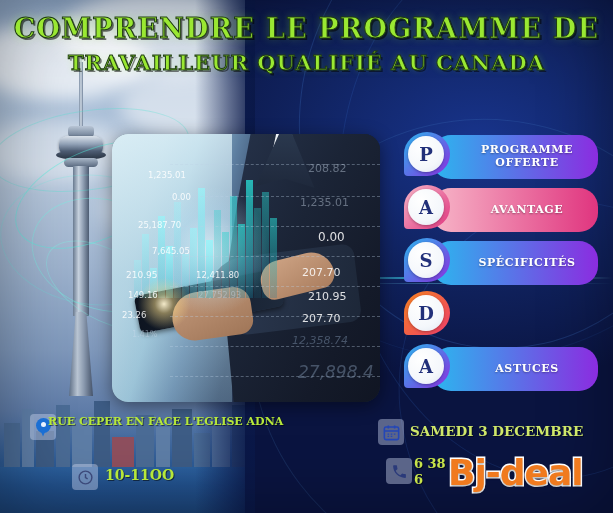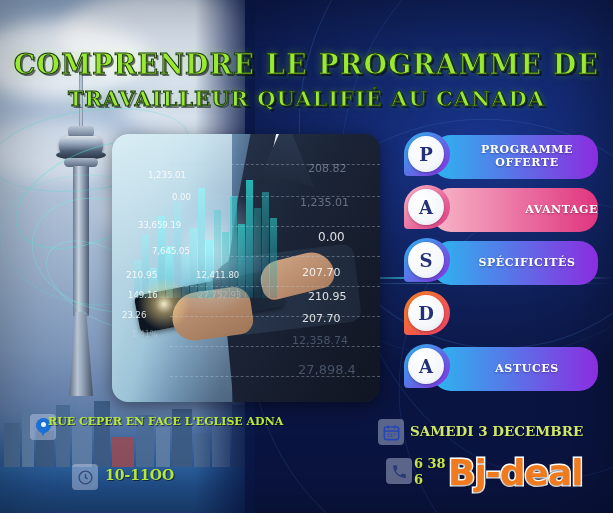--- a/index.html
+++ b/index.html
@@ -119,21 +119,21 @@
   .bldg.l { background:#5d7da6; }
   .bldg.r { background:#8e4f5e; }
 
   
   #photo-fade {
     position:absolute; left:195px; top:0; width:60px; height:513px;
     background:linear-gradient(90deg, rgba(10,25,75,0) 0%, rgba(10,25,75,.55) 55%, rgba(10,24,72,.95) 100%);
   }
 
   
-  #title-block { position:absolute; left:0; top:14px; width:613px; text-align:center; z-index:9;margin-top:36px; }
+  #title-block { position:absolute; left:0; top:14px; width:613px; text-align:center; z-index:9; }
   .title-l1 {
     font-family:"DejaVu Serif", serif;
     font-weight:bold;
     font-size:27px;
     letter-spacing:1.2px;
     color:#9ae832;
     -webkit-text-stroke:1px #1d3a12;
     text-shadow:2px 2px 0 rgba(0,0,0,.55), 0 0 8px rgba(140,240,60,.35);
     line-height:1.1;
     white-space:nowrap;
@@ -226,21 +226,21 @@
     position:absolute; right:0; height:1px;
     border-top:1px dashed rgba(190,210,230,.35);
   }
   .dnum {
     position:absolute;
     font-family:"DejaVu Sans", sans-serif;
     color:rgba(255,255,255,.85);
     white-space:nowrap;
   }
   .dnum.dim { color:rgba(205,220,235,.42); }
-  .dnum.dark { color:rgba(120,140,165,.5); }
+  .dnum.dark { color:rgba(120,140,165,.5);font-style:italic; }
 
   
   #menu { position:absolute; left:404px; top:132px; width:200px; z-index:8; }
   .mrow {
     position:relative; height:44px; margin-bottom:9px;
   }
   .mbar {
     position:absolute; left:28px; top:3px; right:6px; height:44px;
     border-radius:19px;
     display:flex; align-items:center; justify-content:center;
@@ -431,54 +431,54 @@
         <div class="drow" style="top: 92px; width: 210px;"></div>
         <div class="drow" style="top: 122px; width: 210px;"></div>
         <div class="drow" style="top: 152px; width: 210px;"></div>
         <div class="drow" style="top: 182px; width: 210px;"></div>
         <div class="drow" style="top: 212px; width: 210px;"></div>
         <div class="drow" style="top: 242px; width: 210px;"></div>
       </div>
     <div id="hero-nums-left">
         <div class="dnum " style="left: 36px; top: 36px; font-size: 8.5px;">1,235.01</div>
         <div class="dnum " style="left: 60px; top: 58px; font-size: 8.5px;">0.00</div>
-        <div class="dnum " style="left: 26px; top: 86px; font-size: 8.5px;">33,659.19</div>
+        <div class="dnum " style="left: 26px; top: 86px; font-size: 8.5px;">25,187.70</div>
         <div class="dnum " style="left: 40px; top: 112px; font-size: 8.5px;">7,645.05</div>
         <div class="dnum " style="left: 14px; top: 136px; font-size: 9px;">210.95</div>
         <div class="dnum " style="left: 16px; top: 156px; font-size: 8.5px;">149.16</div>
         <div class="dnum " style="left: 84px; top: 136px; font-size: 8.5px;">12,411.80</div>
         <div class="dnum dim" style="left: 86px; top: 156px; font-size: 8.5px;">27,752.93</div>
         <div class="dnum " style="left: 10px; top: 176px; font-size: 8.5px;">23.26</div>
         <div class="dnum dim" style="left: 20px; top: 196px; font-size: 8px;">1.41%</div>
       </div>
     <div id="hero-nums-right">
         <div class="dnum dim" style="left: 196px; top: 28px; font-size: 11px;">208.82</div>
         <div class="dnum dim" style="left: 188px; top: 62px; font-size: 11px;">1,235.01</div>
         <div class="dnum " style="left: 206px; top: 96px; font-size: 12px;">0.00</div>
         <div class="dnum " style="left: 190px; top: 132px; font-size: 11px;">207.70</div>
         <div class="dnum " style="left: 196px; top: 156px; font-size: 11px;">210.95</div>
         <div class="dnum " style="left: 190px; top: 178px; font-size: 11px;">207.70</div>
         <div class="dnum dark" style="left: 180px; top: 200px; font-size: 11px;">12,358.74</div>
-        <div class="dnum dark" style="left: 186px; top: 228px; font-size: 13px; text-align: right;">27,898.4</div>
+        <div class="dnum dark" style="left: 186px; top: 228px; font-size: 17px; text-align: right;">27,898.4</div>
       </div>
   </div>
 
   <div id="menu">
       <div class="mrow">
         <div class="mbar" style="background: linear-gradient(90deg, rgb(43, 183, 239), rgb(139, 44, 224));">
           <div class="mlabel">PROGRAMME OFFERTE</div>
         </div>
         <div class="mdrop" style="background: linear-gradient(135deg, rgb(43, 183, 239), rgb(139, 44, 224));">
           <div class="mcircle">
             <span class="mletter">P</span>
           </div>
         </div>
       </div>
       <div class="mrow">
-        <div class="mbar" style="background: linear-gradient(90deg, rgb(247, 182, 200), rgb(224, 53, 127)); justify-content: flex-end;">
+        <div class="mbar" style="background: linear-gradient(90deg, rgb(247, 182, 200), rgb(224, 53, 127));">
           <div class="mlabel">AVANTAGE</div>
         </div>
         <div class="mdrop" style="background: linear-gradient(135deg, rgb(247, 182, 200), rgb(224, 53, 127));">
           <div class="mcircle">
             <span class="mletter">A</span>
           </div>
         </div>
       </div>
       <div class="mrow">
         <div class="mbar" style="background: linear-gradient(90deg, rgb(43, 183, 239), rgb(139, 44, 224));">

